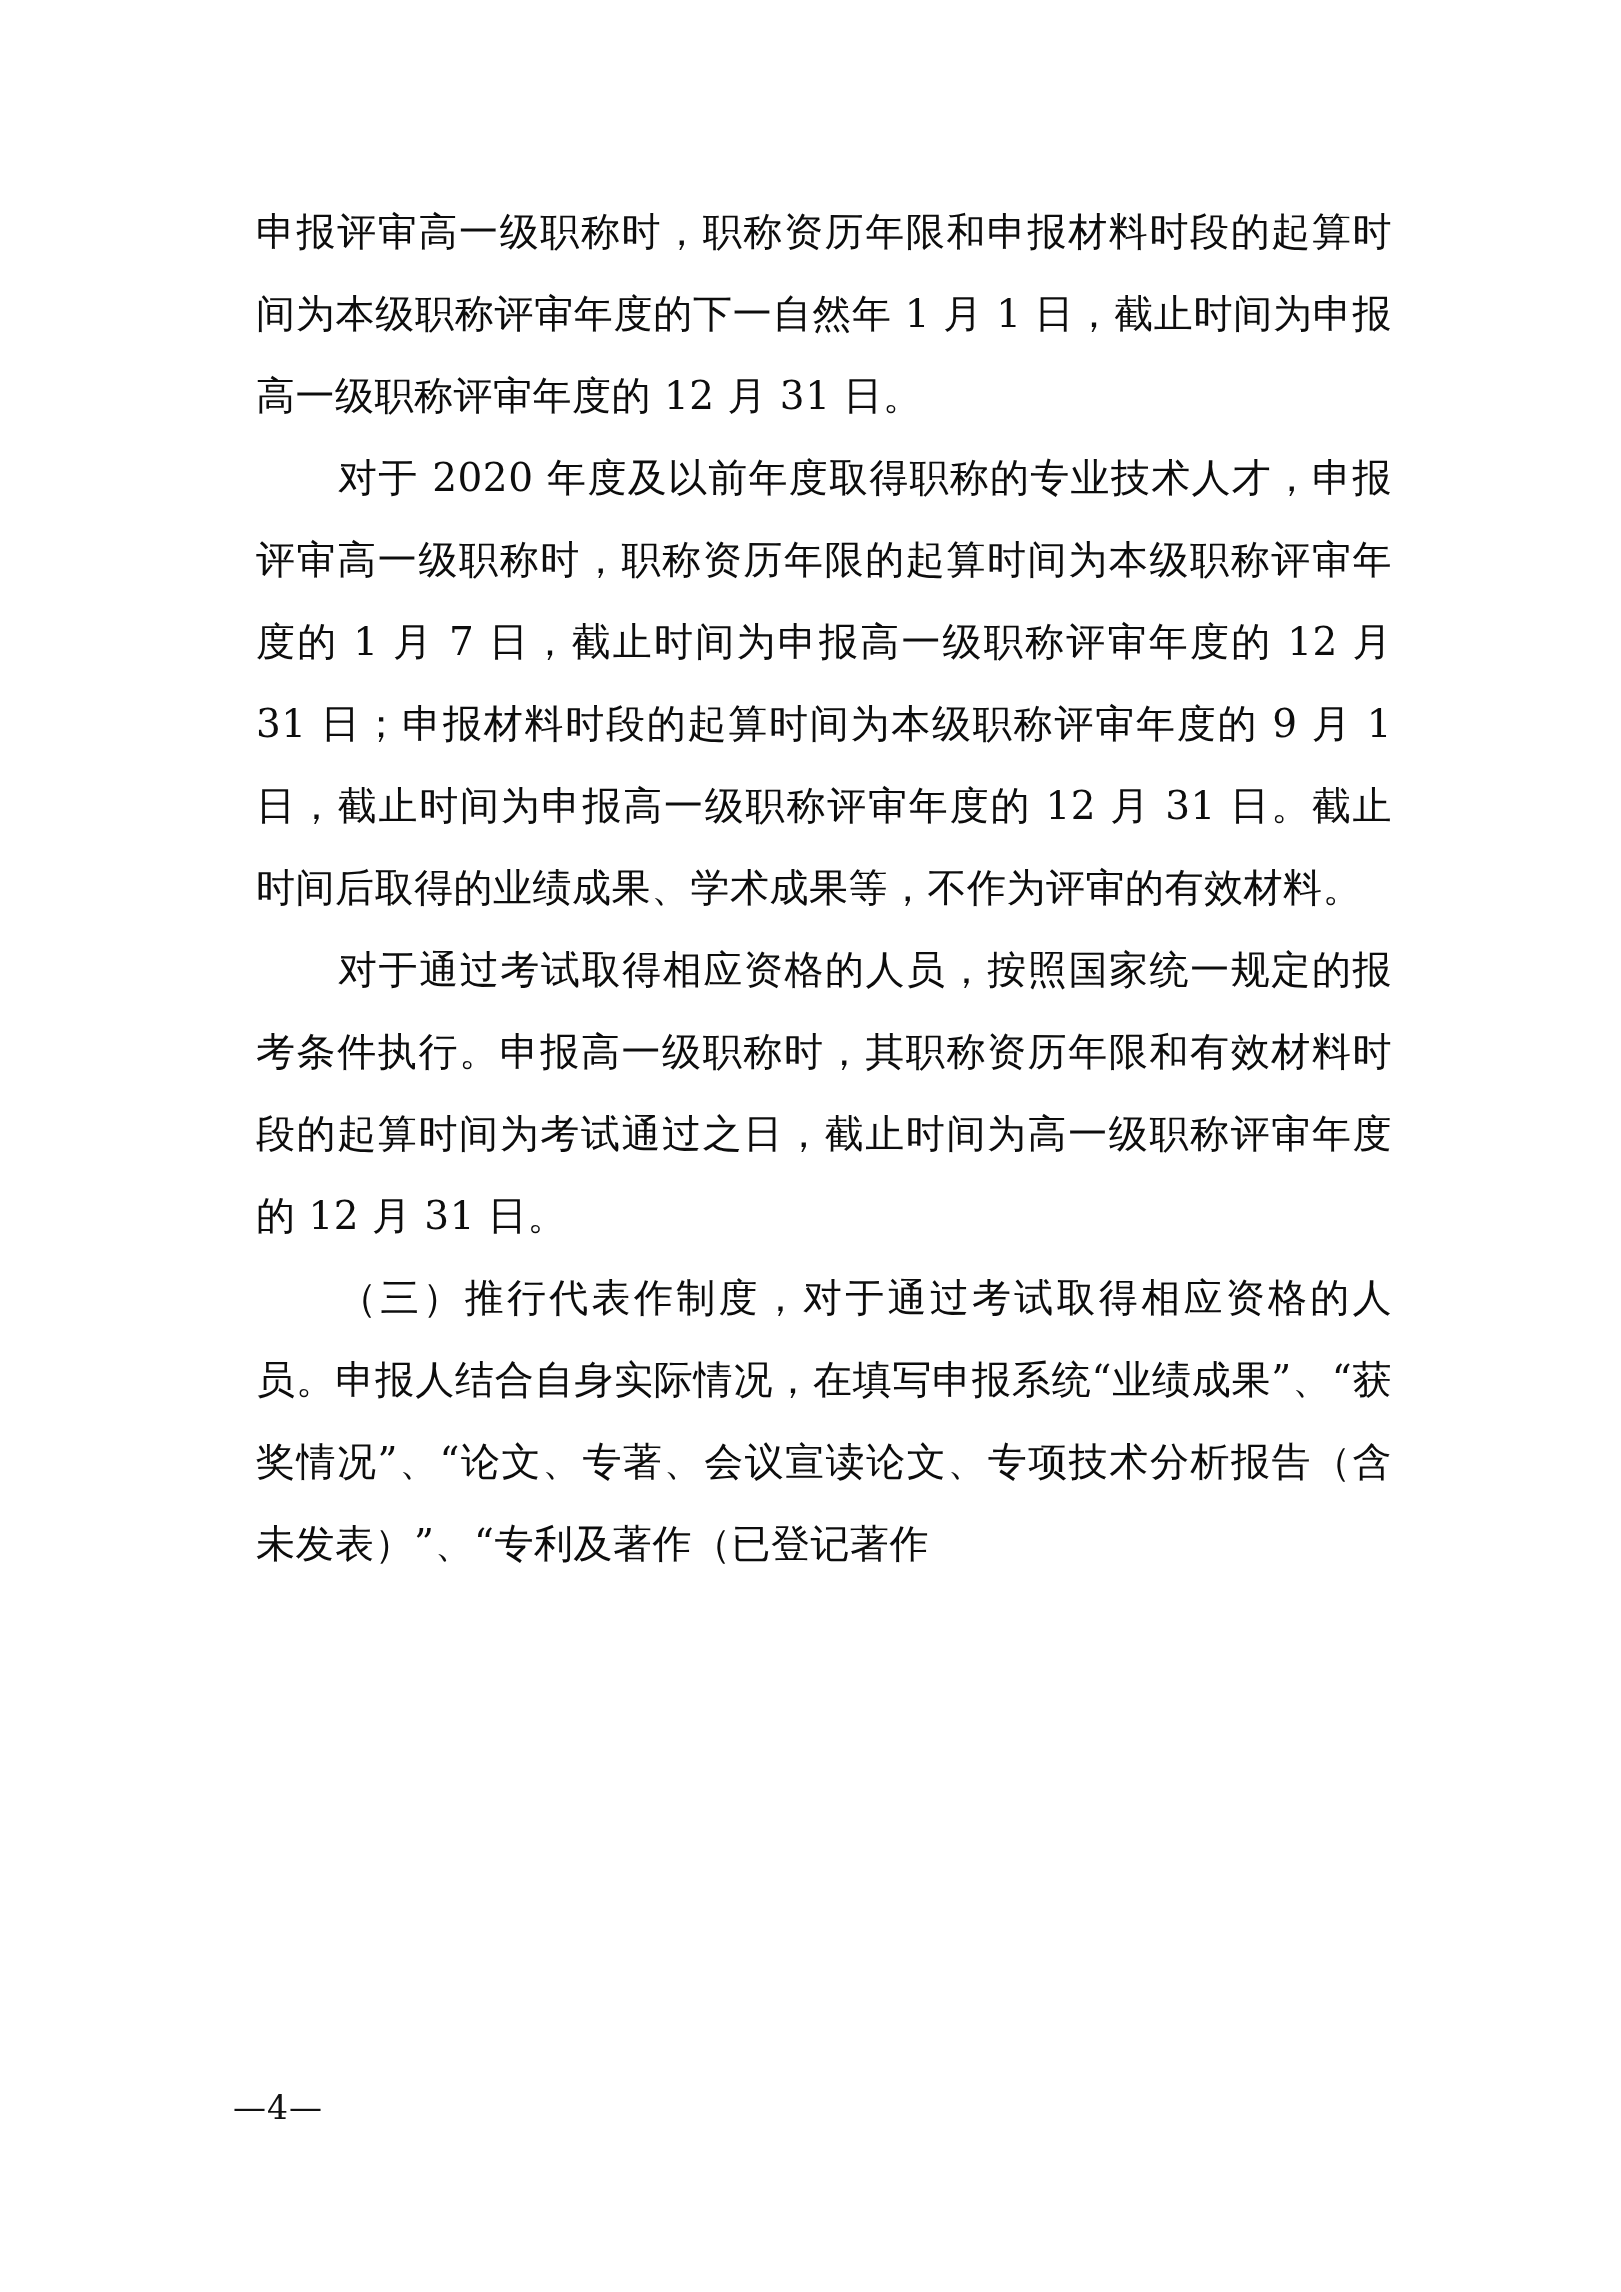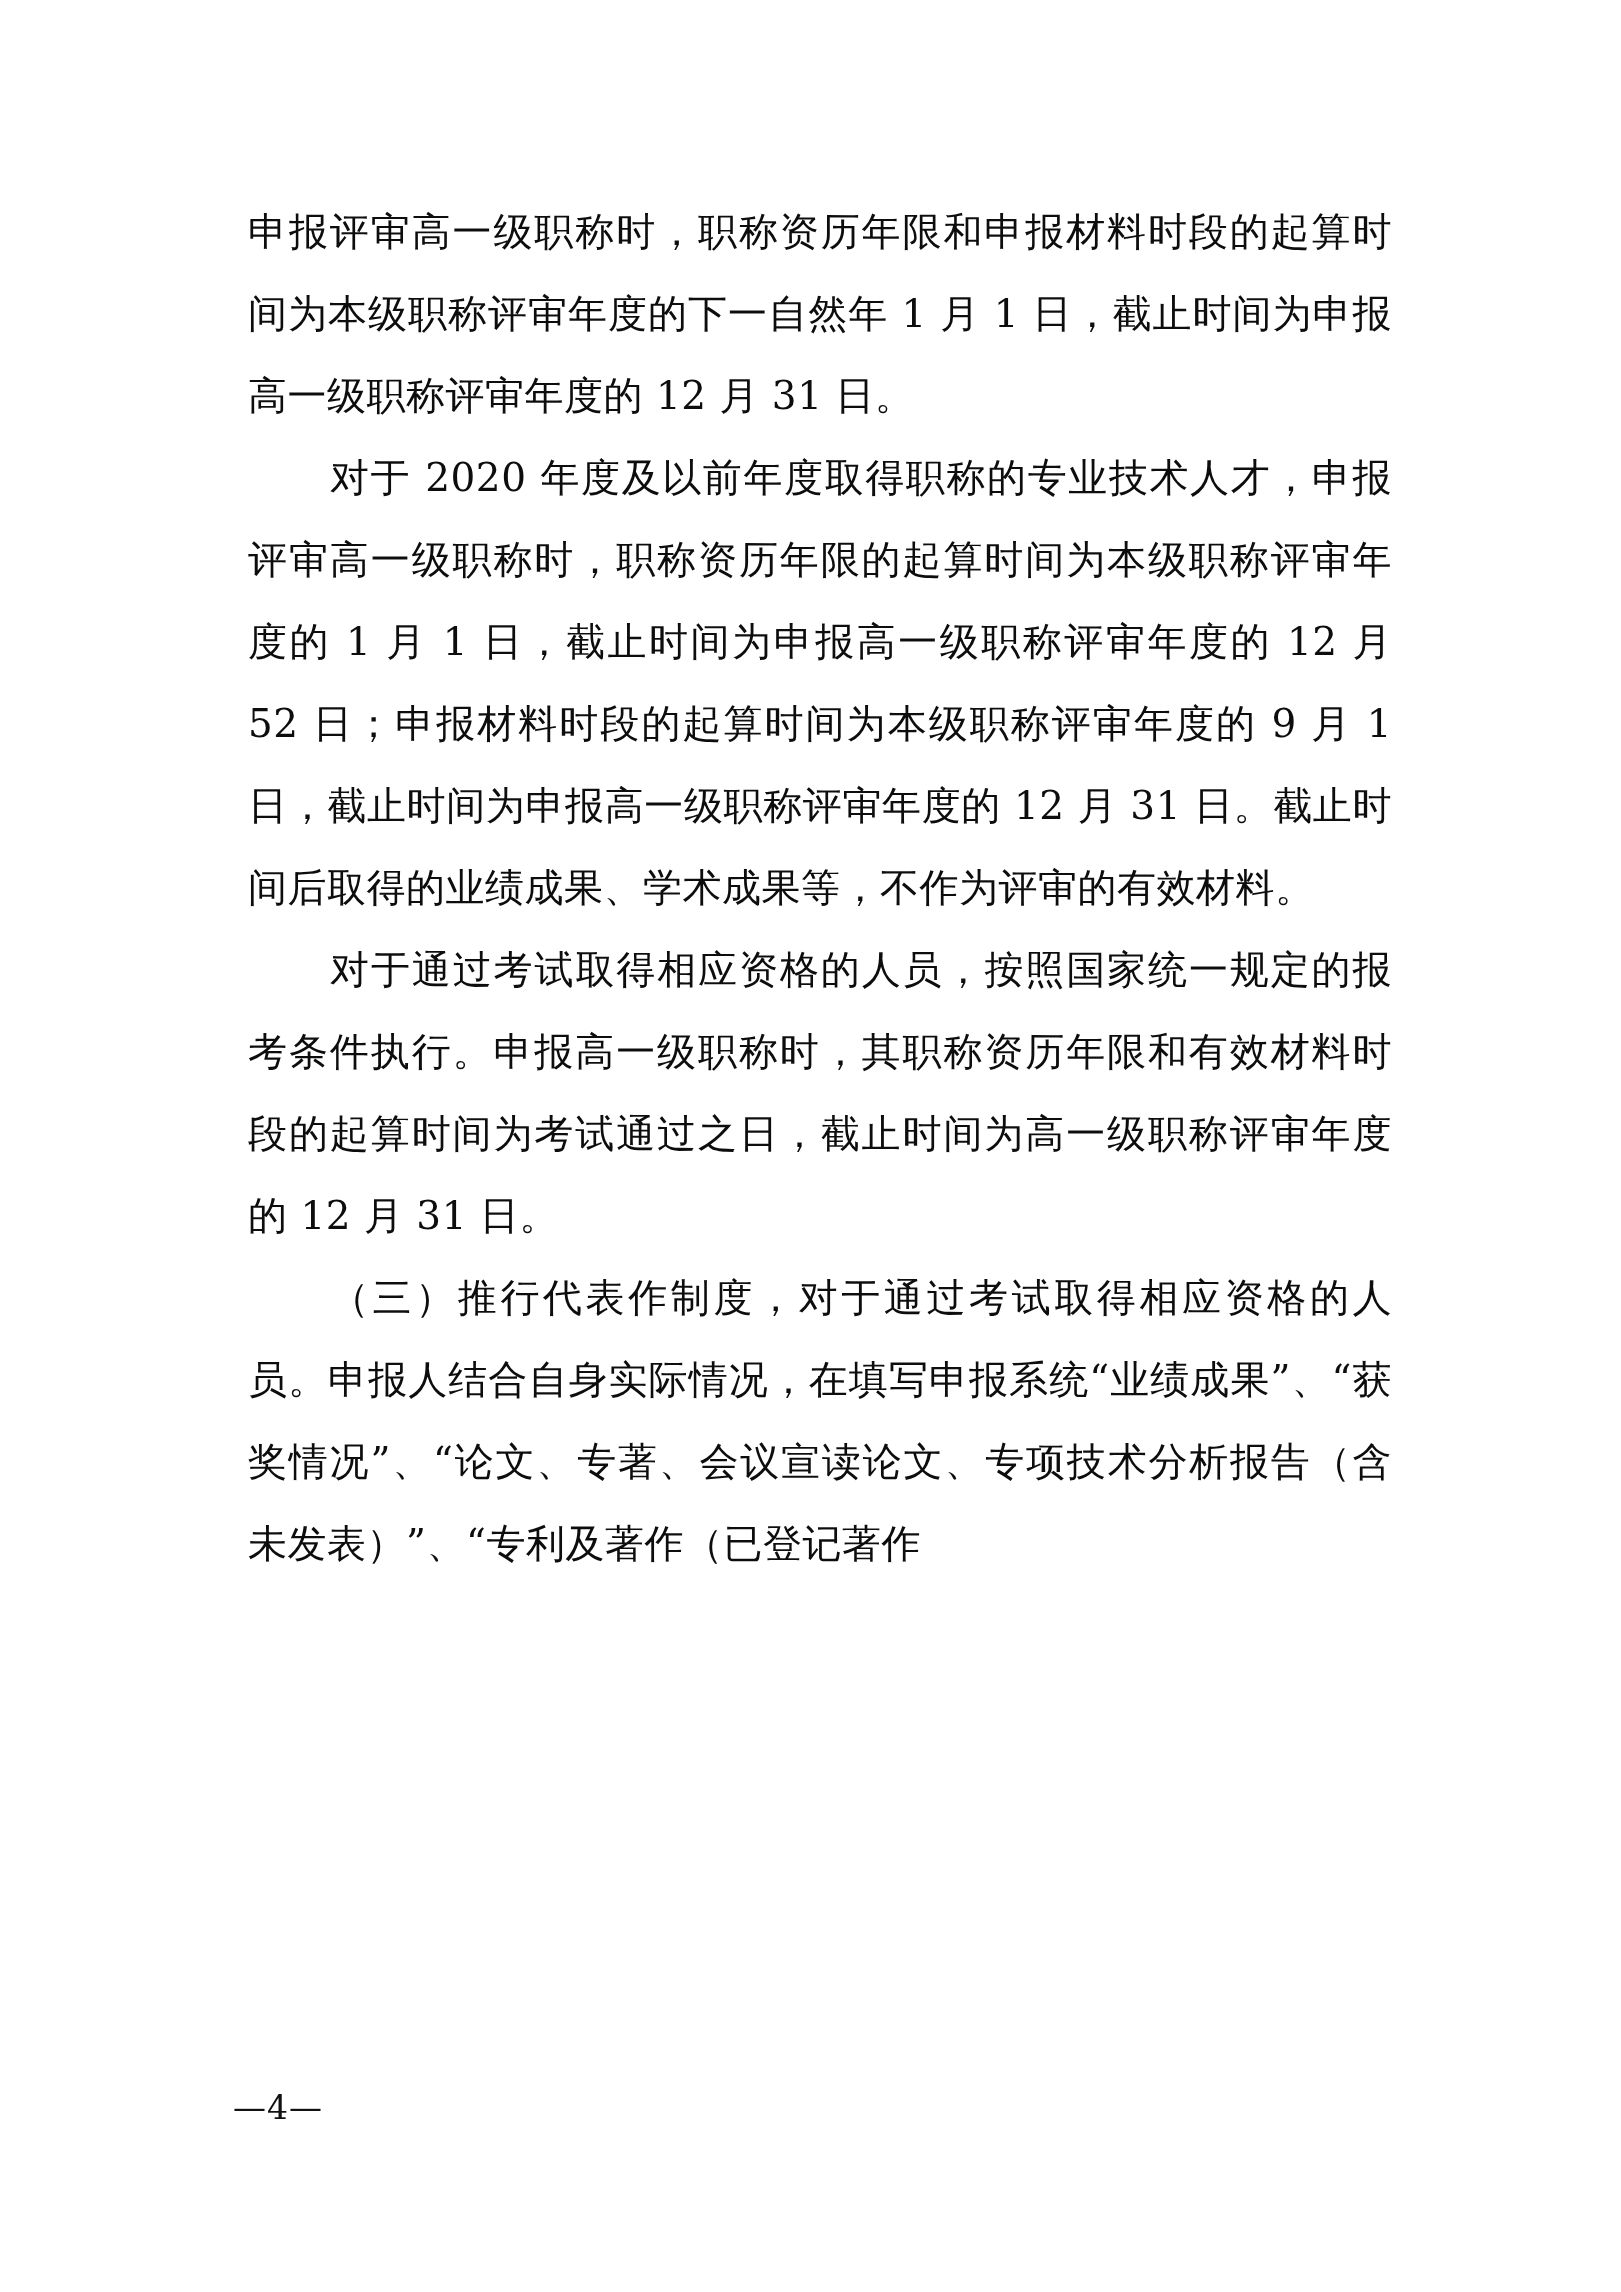--- a/index.html
+++ b/index.html
@@ -28,21 +28,21 @@
     left: 240px;
     top: 191px;
     width: 1152px;
   }
   .para {
     font-size: 39px;
     line-height: 82px;
     letter-spacing: 0.5px;
     text-align: justify;
     text-justify: inter-ideograph;
-    margin: 0 0 0 8px;
+    margin: 0 0 0 16px;
     color: #0d0d0d;
     font-family: "DejaVu Serif", "Liberation Serif", serif;
   }
   .indent {
     text-indent: 82px;
   }
   .page-number {
     position: absolute;
     left: 233px;
     top: 2088px;
@@ -54,21 +54,21 @@
 </style>
 </head>
 <body>
 
 <div class="page">
 
   <div class="content">
 
     <p class="para">申报评审高一级职称时，职称资历年限和申报材料时段的起算时间为本级职称评审年度的下一自然年 1 月 1 日，截止时间为申报高一级职称评审年度的 12 月 31 日。</p>
 
-    <p class="para indent">对于 2020 年度及以前年度取得职称的专业技术人才，申报评审高一级职称时，职称资历年限的起算时间为本级职称评审年度的 1 月 1 日，截止时间为申报高一级职称评审年度的 12 月 52 日；申报材料时段的起算时间为本级职称评审年度的 9 月 1 日，截止时间为申报高一级职称评审年度的 12 月 31 日。截止时间后取得的业绩成果、学术成果等，不作为评审的有效材料。</p>
+    <p class="para indent">对于 2020 年度及以前年度取得职称的专业技术人才，申报评审高一级职称时，职称资历年限的起算时间为本级职称评审年度的 1 月 7 日，截止时间为申报高一级职称评审年度的 12 月 31 日；申报材料时段的起算时间为本级职称评审年度的 9 月 1 日，截止时间为申报高一级职称评审年度的 12 月 31 日。截止时间后取得的业绩成果、学术成果等，不作为评审的有效材料。</p>
 
 
     <p class="para indent">对于通过考试取得相应资格的人员，按照国家统一规定的报考条件执行。申报高一级职称时，其职称资历年限和有效材料时段的起算时间为考试通过之日，截止时间为高一级职称评审年度的 12 月 31 日。</p>
 
     <p class="para indent">（三）推行代表作制度，对于通过考试取得相应资格的人员。申报人结合自身实际情况，在填写申报系统“业绩成果”、“获奖情况”、“论文、专著、会议宣读论文、专项技术分析报告（含未发表）”、“专利及著作（已登记著作</p>
 
   </div>
 
   <div class="page-number">—4—</div>
 

